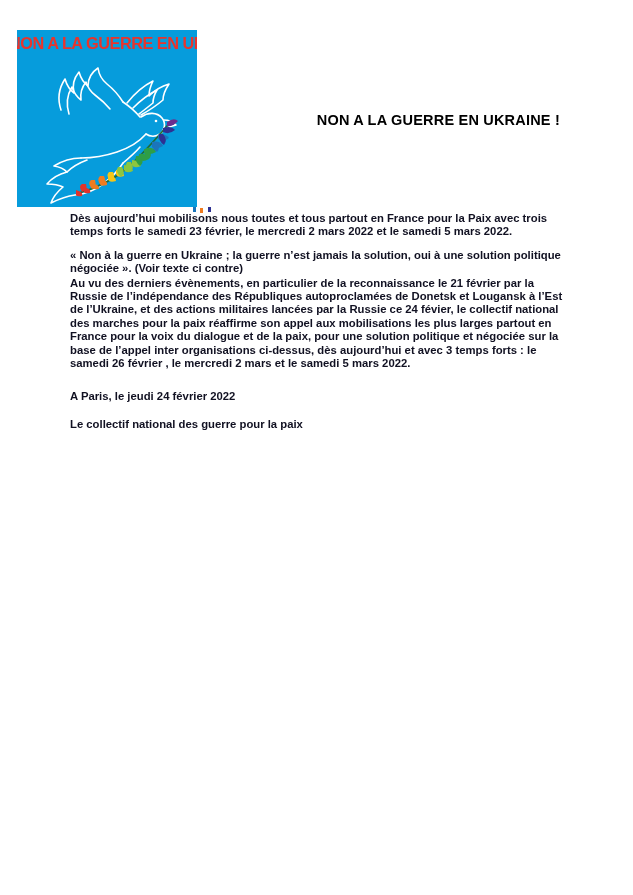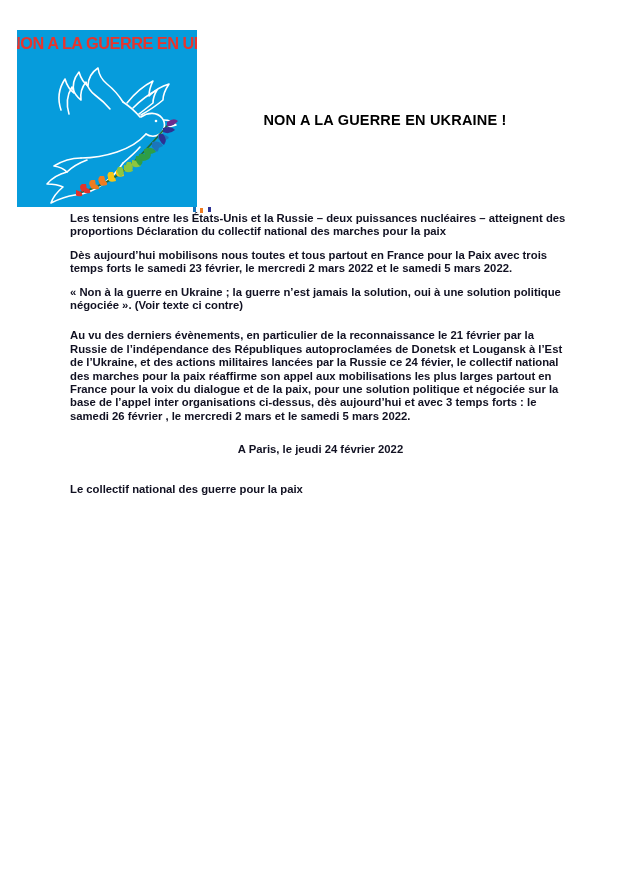--- a/index.html
+++ b/index.html
@@ -57,21 +57,21 @@
     width: 3px;
     height: 5px;
   }
 
   
   #headline {
     position: absolute;
     left: 210px;
     top: 112px;
     width: 350px;
-    text-align: center;
+    text-align: right;
     font-size: 14.5px;
     font-weight: bold;
     letter-spacing: 0.2px;
     color: #000000;
   }
 
   
   #body-text {
     position: absolute;
     left: 70px;
@@ -81,28 +81,27 @@
   #body-text p {
     margin: 0 0 10px 0;
     font-size: 11.3px;
     line-height: 13.4px;
     font-weight: bold;
     color: #111122;
     text-align: left;
     hyphens: none;
   }
   #body-text p.tight {
-    margin-bottom: 17px;
+    margin-bottom: 1px;
   }
   #body-text p.gap-top {
     margin-top: 20px;
   }
   #body-text p.gap-small {
-    margin-bottom: 26px;
-    text-align: center;
+    margin-bottom: 14px;
   }
 </style>
 </head>
 <body>
 
 <div id="poster">
 
   <div id="poster-banner">NON A LA GUERRE EN UKRAINE</div>
 
   <div id="dove-wrap">
@@ -187,19 +186,18 @@
   </div>
 </div>
 
 <div class="speck" style="left:193px; top:207px; background:#1B75BB;"></div>
 <div class="speck" style="left:200px; top:208px; background:#F07C20;"></div>
 <div class="speck" style="left:208px; top:207px; background:#2E3192;"></div>
 
 <div id="headline">NON A LA GUERRE EN UKRAINE !</div>
 
 <div id="body-text">
-  <p>Les tensions entre les États-Unis et la Russie – deux puissances nucléaires – atteignent des proportions  Déclaration du collectif national des marches pour la paix</p>
   <p>Dès aujourd’hui mobilisons nous toutes et tous partout en France pour la Paix avec trois temps forts le samedi 23 février, le mercredi 2 mars 2022 et le samedi 5 mars 2022.</p>
   <p class="tight">« Non à la guerre en Ukraine ; la guerre n’est jamais la solution, oui à une solution politique négociée ». (Voir texte  ci contre)</p>
   <p>Au vu des derniers évènements, en particulier de la reconnaissance le 21 février par la Russie de l’indépendance des Républiques autoproclamées de Donetsk et Lougansk à l’Est de l’Ukraine, et des actions militaires lancées par la Russie ce 24 févier, le collectif national des marches pour la paix réaffirme son appel aux mobilisations les plus larges partout en France pour la voix du dialogue et de la paix, pour une solution politique et négociée sur la base de l’appel inter organisations ci-dessus, dès aujourd’hui et avec 3 temps forts : le samedi 26 février , le mercredi 2 mars et le samedi 5 mars 2022.</p>
   <p class="gap-top gap-small">A Paris, le jeudi 24 février 2022</p>
   <p>Le collectif national des guerre pour la paix</p>
 </div>
 
 </body></html>

